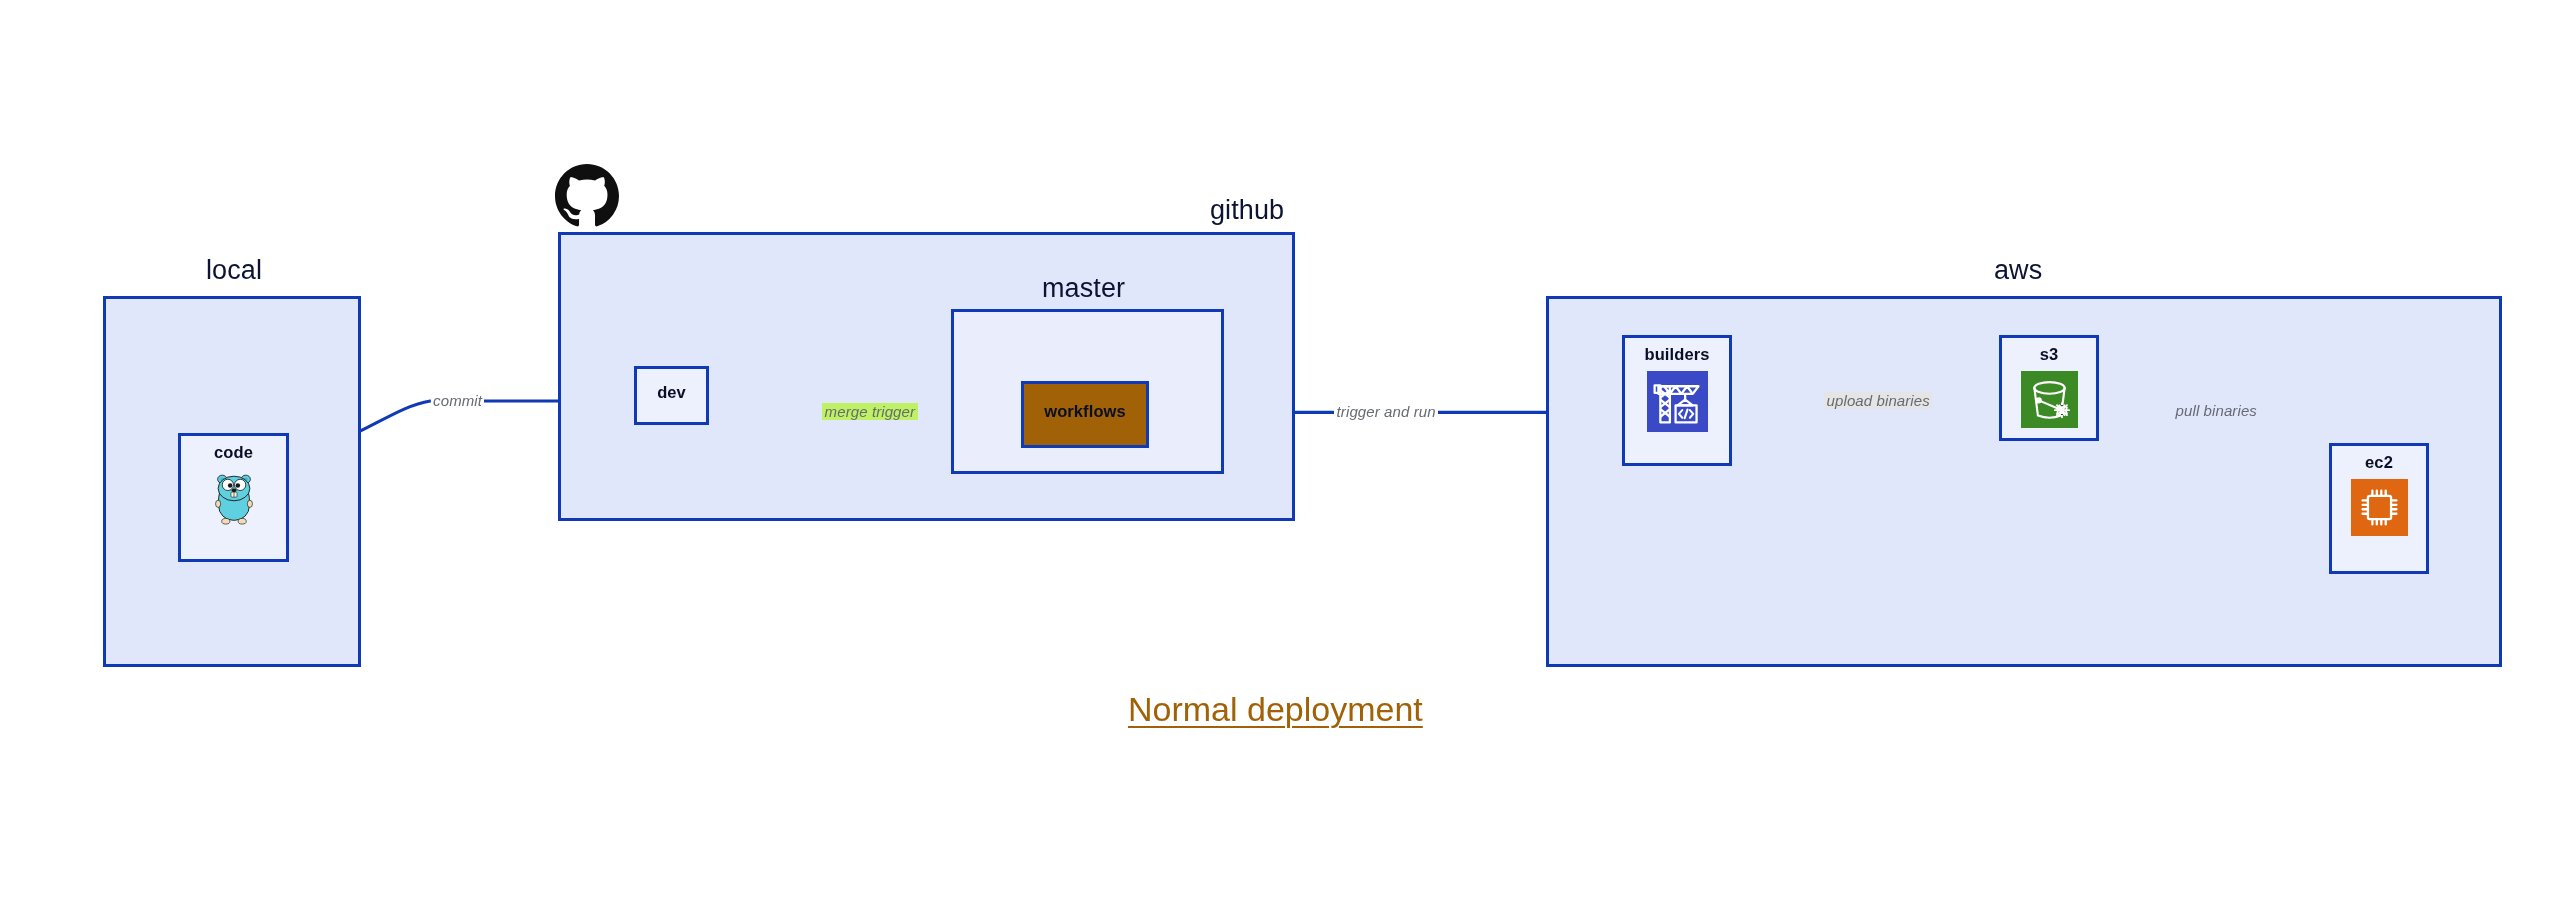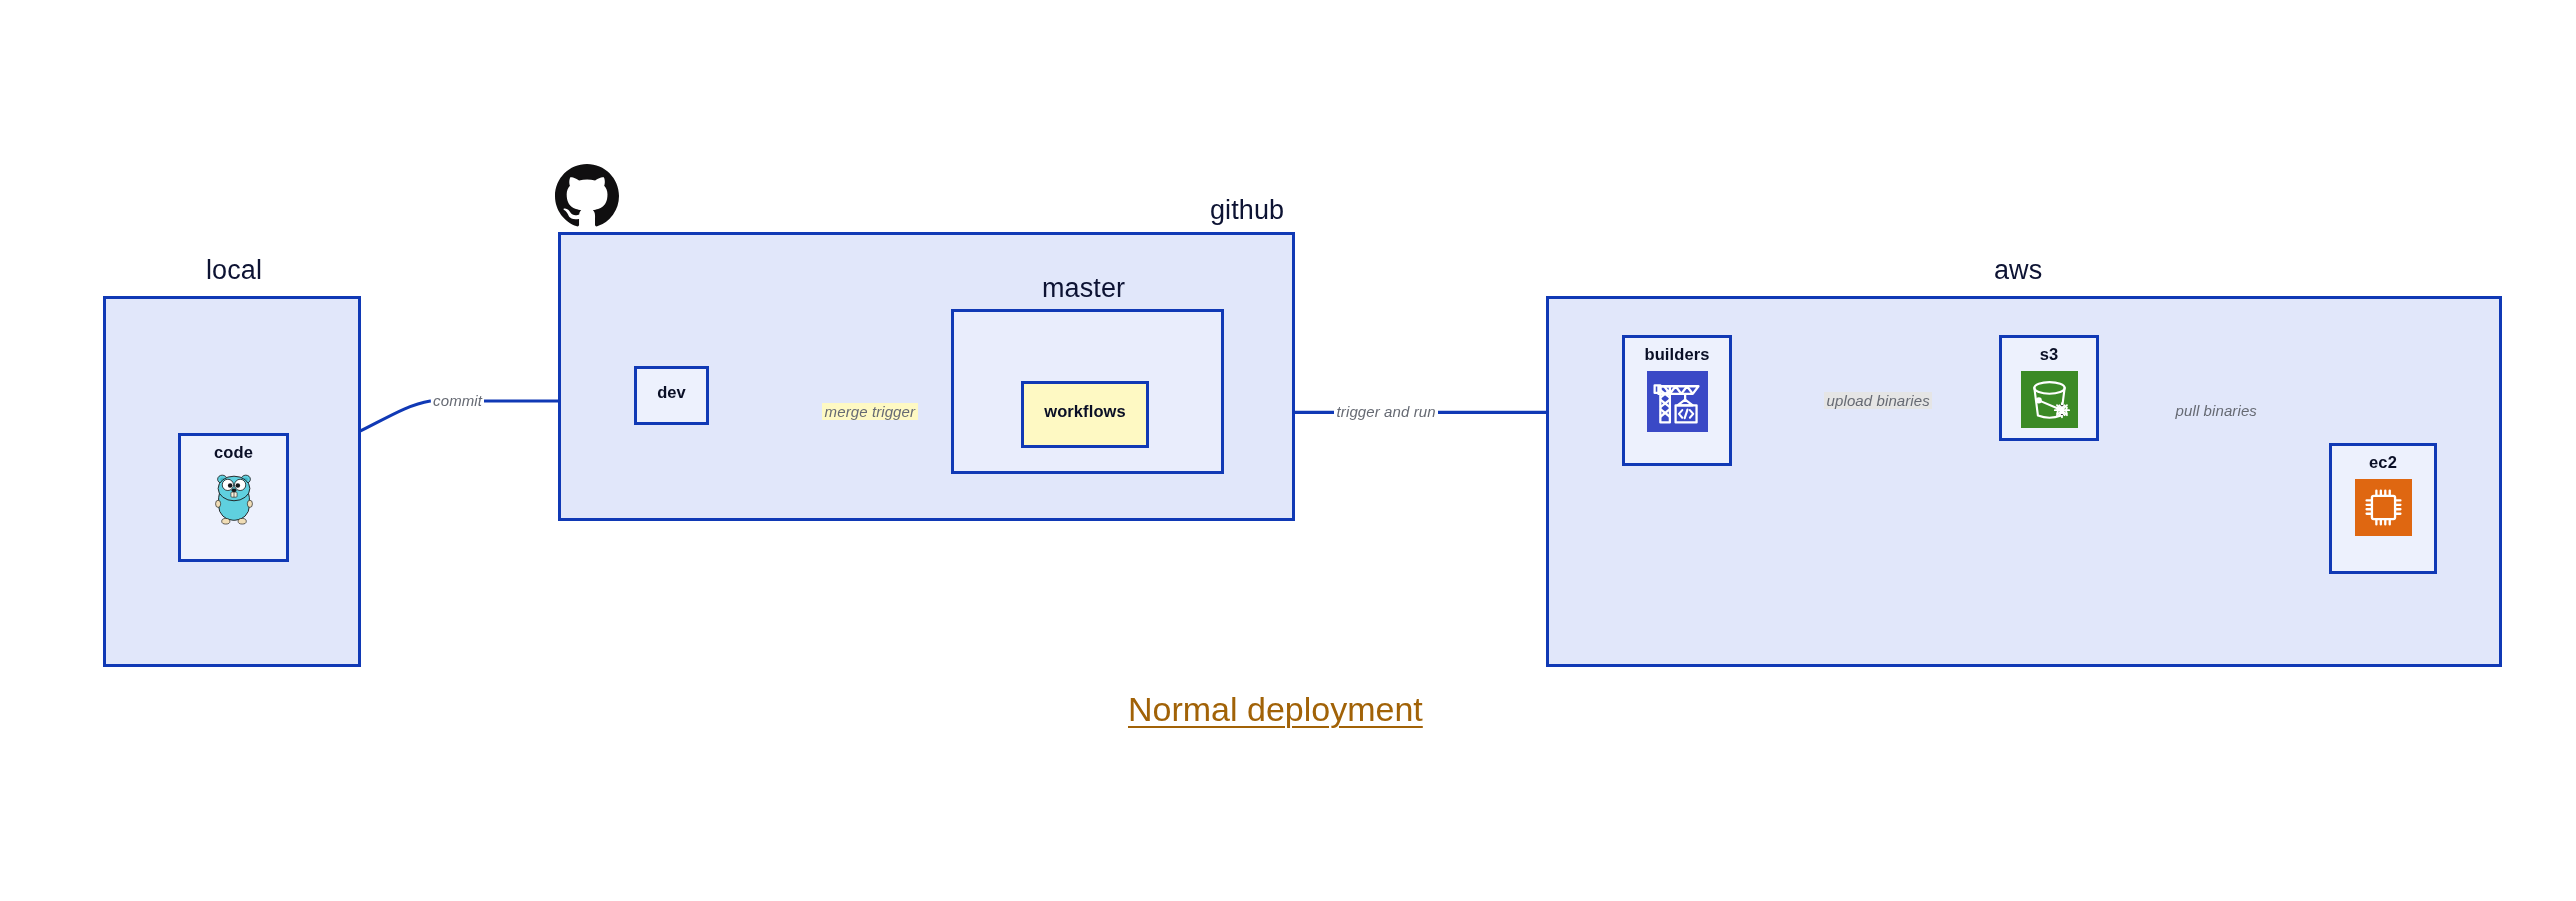--- a/index.html
+++ b/index.html
@@ -185,21 +185,21 @@
   <div class="group-box" style="left:558px; top:232px; width:737px; height:289px;"></div>
 
   <div class="group-label" style="left:1042px; top:273px;">master</div>
 
   <div class="inner-group-box" style="left:951px; top:309px; width:273px; height:165px;"></div>
 
   <div class="node-box" style="left:634px; top:366px; width:75px; height:59px;">
     <div class="node-label" style="margin-top:14.4px;">dev</div>
   </div>
 
-  <div class="node-box" style="left:1021px; top:381px; width:128px; height:67px; background:#fef9c3;text-align:center;">
+  <div class="node-box" style="left:1021px; top:381px; width:128px; height:67px; background:#a16207;text-align:center;">
     <div class="node-label" style="margin-top:17.5px;">workflows</div>
   </div>
 
   <div class="group-label" style="left:1994px; top:255px;">aws</div>
 
   <div class="group-box" style="left:1546px; top:296px; width:956px; height:371px;"></div>
 
   <div class="node-box" style="left:1622px; top:335px; width:110px; height:131px;">
     <div class="node-label" style="margin-top:7.2px;">builders</div>
     <svg class="icon-sq" width="61" height="61" viewBox="0 0 64 64" xmlns="http://www.w3.org/2000/svg" style="margin-top:7.2px;">
@@ -243,41 +243,41 @@
       </g>
 
       <g stroke="#ffffff" stroke-width="2.1" stroke-linecap="round">
         <path d="M46,36 L46,52 M38,44 L54,44 M40.4,38.4 L51.6,49.6 M51.6,38.4 L40.4,49.6"></path>
         <path d="M43,38.5 L46,41.5 L49,38.5 M43,49.5 L46,46.5 L49,49.5"></path>
         <path d="M40.5,41 L41.5,44.5 L40.5,48 M51.5,41 L50.5,44.5 L51.5,48"></path>
       </g>
     </svg>
   </div>
 
-  <div class="node-box" style="left:2329px; top:443px; width:108px; height:131px;">
+  <div class="node-box" style="left:2329px; top:443px; width:100px; height:131px;">
     <div class="node-label" style="margin-top:7.2px;">ec2</div>
     <svg class="icon-sq" width="57" height="57" viewBox="0 0 64 64" xmlns="http://www.w3.org/2000/svg" style="margin-top:7.2px;">
       <rect x="0" y="0" width="64" height="64" fill="#df6711"></rect>
       <g stroke="#ffffff" stroke-width="2.6" fill="none" stroke-linecap="round">
         <rect x="19" y="19" width="26" height="26" rx="2"></rect>
 
         <path d="M24,19 L24,13 M29,19 L29,13 M34,19 L34,13 M39,19 L39,13"></path>
 
         <path d="M24,45 L24,51 M29,45 L29,51 M34,45 L34,51 M39,45 L39,51"></path>
 
         <path d="M19,24 L13,24 M19,29 L13,29 M19,34 L13,34 M19,39 L13,39"></path>
 
         <path d="M45,24 L51,24 M45,29 L51,29 M45,34 L51,34 M45,39 L51,39"></path>
       </g>
     </svg>
   </div>
 
   <div class="edge-label" style="left:431px; top:392px; background:#ffffff; padding:0 2.1px;">commit</div>
 
-  <div class="edge-label" style="left:822px; top:403px; background:#fef9c3; padding:0 2.6px;">merge trigger</div>
+  <div class="edge-label" style="left:822px; top:403px; background:#bef264; padding:0 2.6px;">merge trigger</div>
 
   <div class="edge-label" style="left:1334px; top:403px; background:#ffffff; padding:0 2.6px;">trigger and run</div>
 
   <div class="edge-label" style="left:1824px; top:392px; background:#e5e5e5; padding:0 2.6px;">upload binaries</div>
 
   <div class="edge-label" style="left:2173px; top:402px; background:#e1e7fa; padding:0 2.6px;">pull binaries</div>
 
   <div class="diagram-title" style="left:1128px; top:690px;">Normal deployment</div>
 
 </div>

